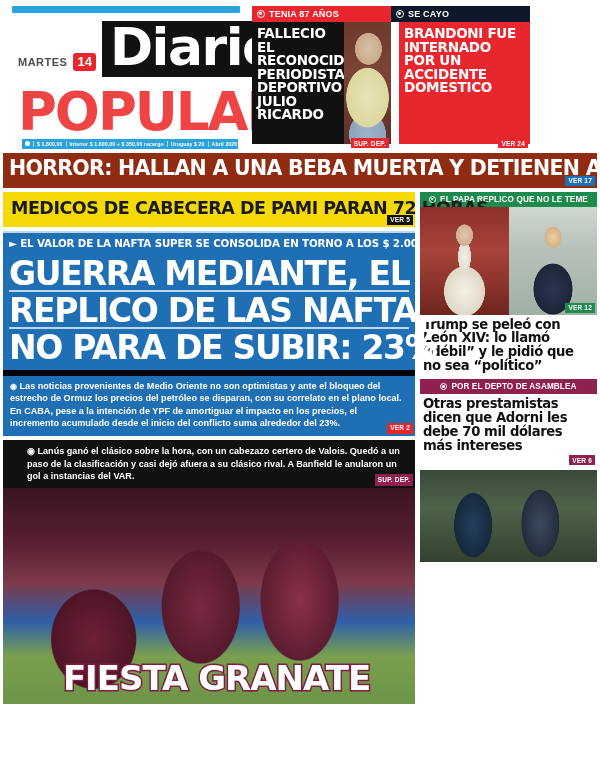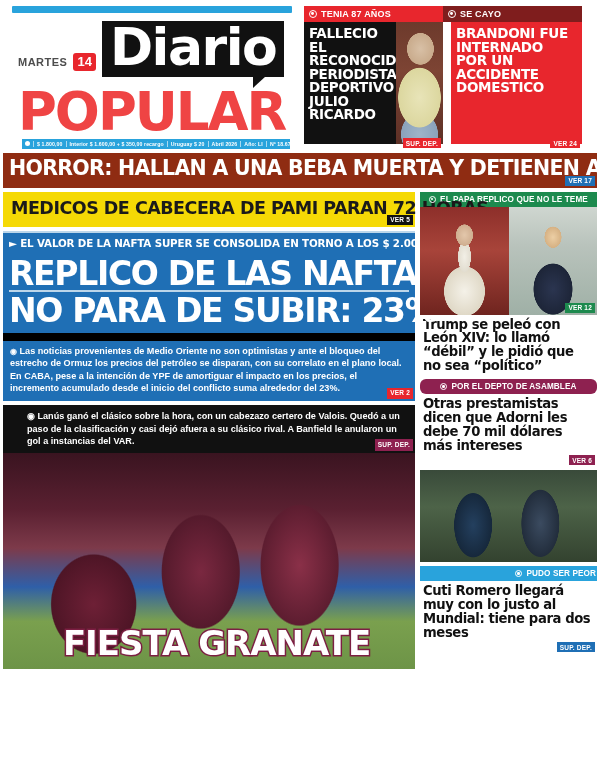--- a/index.html
+++ b/index.html
@@ -9,21 +9,21 @@
     font-family: "Liberation Sans", sans-serif;
     overflow: hidden;
     position: relative;
   }
   .page { width: 600px; height: 782px; position: relative; background:#fff; }
 
   
   .topwrap { display: flex; width: 600px; height: 150px; padding: 6px 0 0 0; }
 
   .masthead {
-    width: 304px; height: 144px;
+    width: 252px; height: 144px;
     position: relative;
     padding: 0 8px;
   }
   .blue-rule { height: 7px; background: #29a3dc; margin: 0 4px 8px 4px; border-radius:1px; }
   .mast-row { display: flex; align-items: flex-end; gap: 6px; padding-left: 10px; }
   .martes {
     font-weight: bold; font-size: 11px; letter-spacing: .5px;
     color: #4d4d4d; padding-bottom: 9px;
   }
   .daybadge {
@@ -55,21 +55,21 @@
   .priceline span { border-left:1px solid rgba(255,255,255,.6); padding-left:3px; }
   .priceline span:first-of-type { border-left:none; padding-left:0; }
 
   
   .topstory { width: 139px; height: 144px; position: relative; }
   .ts-kicker {
     font-size: 9px; font-weight: bold; color: #fff; padding: 3px 5px;
     letter-spacing: .2px; display:flex; align-items:center; gap:4px;
   }
   .kick-red { background: #e8262d; }
-  .kick-black { background: #7f1d1d; text-align: center; }
+  .kick-black { background: #0f172a; text-align: center; }
   .kick-dot {
     width: 8px; height: 8px; border-radius: 50%;
     border: 1.7px solid #fff; display:inline-block; position:relative; flex:0 0 auto;
   }
   .kick-dot:after{content:"";position:absolute;left:1.3px;top:1.3px;width:2.8px;height:2.8px;background:#fff;border-radius:50%;}
   .ts-body { display:flex; height: 122px; }
   .ts-head {
     font-weight: bold; font-size: 13.5px; line-height: 1.0;
     color:#fff; padding: 5px 5px 0 5px; letter-spacing:-.3px;
     font-family:"DejaVu Sans",sans-serif;
@@ -133,21 +133,21 @@
   }
   .bigblue { background:#1f6fb5; padding: 2px 6px 6px 6px; position:relative; }
   .bigblue .bl {
     color:#fff; font-weight:bold; font-size: 33px; line-height: 1.0;
     letter-spacing:-1.3px; white-space:nowrap; border-top:2px solid #bcd6ea;
     padding-top: 2px; font-family:"DejaVu Sans",sans-serif;
   }
   .bigblue .bl:first-child { border-top:none; }
   .bluebody {
     background:#1f6fb5; color:#fff; font-size: 9.1px; line-height:1.36;
-    padding: 4px 7px 7px 7px; position:relative; border-top:8px solid #000000;
+    padding: 4px 7px 7px 7px; position:relative; border-top:6px solid #000000;
     font-weight: 600;
   }
   .bluebody .mk { font-size:8px; }
 
   
   .sportblk { margin-top: 4px; position:relative; }
   .sport-lead {
     background:#111; color:#fff; font-size:9.1px; line-height:1.34;
     padding: 5px 7px 6px 24px; position:relative; font-weight:600;
   }
@@ -163,25 +163,25 @@
     position:absolute; left:15px; right:0; bottom: 6px; text-align:center;
     color:#fff; font-weight:bold; font-size: 34px; letter-spacing:-1px;
     font-family:"DejaVu Sans",sans-serif;
     -webkit-text-stroke: 3px #7c1f43;
     paint-order: stroke fill;
   }
 
   
   .rkicker {
     color:#fff; font-weight:bold; font-size: 8.2px; letter-spacing:.1px;
-    padding: 3px 1px; display:flex; align-items:center; justify-content:center; gap:4px;
+    padding: 3px 20px; display:flex; align-items:center; justify-content:center; gap:4px;
     white-space:nowrap;
   }
   .k-green { background:#1d8a4e; }
-  .k-maroon { background:#8e2150;border-radius:6px; }
+  .k-maroon { background:#8e2150; }
   .k-blue { background:#1f6fb5; }
   .k-lblue { background:#29a3dc; }
   .kick-dot.sm { width:7px;height:7px;border-width:1.5px; }
   .kick-dot.sm:after{left:1px;top:1px;width:2.4px;height:2.4px;}
 
   .r-photo { height: 108px; position:relative; overflow:hidden; display:flex; }
   .r-photo .half { flex:1; position:relative; }
   .ph-pope {
     background:
       radial-gradient(ellipse 12px 15px at 50% 26%, #e3c7ab 0%, #cfae90 70%, transparent 72%),
@@ -282,20 +282,21 @@
         </div>
       </div>
 
       <div class="naftastrip">
         <span>►</span>
         <span>EL VALOR DE LA NAFTA SUPER SE CONSOLIDA EN TORNO A LOS $ 2.000 EL LITRO</span>
         <span>◄</span>
       </div>
 
       <div class="bigblue">
+        <div class="bl">GUERRA MEDIANTE, EL</div>
         <div class="bl">REPLICO DE LAS NAFTAS</div>
         <div class="bl">NO PARA DE SUBIR: 23%</div>
       </div>
 
       <div class="bluebody">
         <span class="mk">◉</span>
         <span>Las noticias provenientes de Medio Oriente no son optimistas y ante el bloqueo del estrecho de Ormuz los precios del petróleo se disparan, con su correlato en el plano local. En CABA, pese a la intención de YPF de amortiguar el impacto en los precios, el incremento acumulado desde el inicio del conflicto suma alrededor del 23%.</span>
         <div class="ver-tag vt-red">
           <span>VER 2</span>
         </div>
@@ -339,25 +340,15 @@
         </div>
         <div class="r-head">Otras prestamistas dicen que Adorni les debe 70 mil dólares más intereses</div>
         <div class="ver-tag vt-maroon">
           <span>VER 6</span>
         </div>
       </div>
 
       <div class="r-photo-small" style="margin-top:3px"></div>
 
 
-      <div class="r-head-box" style="margin-top:4px">
-        <div class="rkicker k-lblue" style="justify-content:flex-end">
-          <span class="kick-dot sm"></span>
-          <span>PUDO SER PEOR</span>
-        </div>
-        <div class="r-head">Cuti Romero llegará muy con lo justo al Mundial: tiene para dos meses</div>
-        <div class="ver-tag vt-blue">
-          <span>SUP. DEP.</span>
-        </div>
-      </div>
     </div>
   </div>
 </div>
 
 </body></html>

